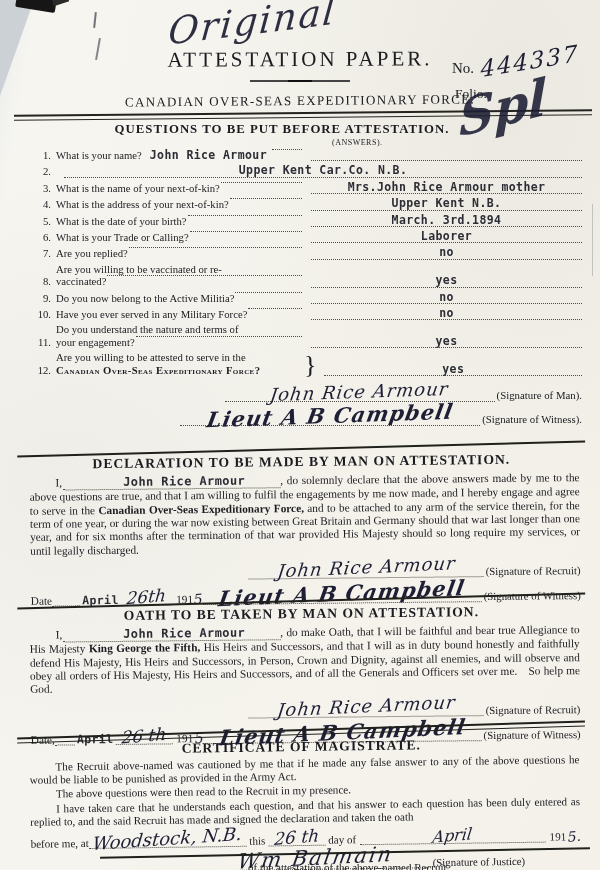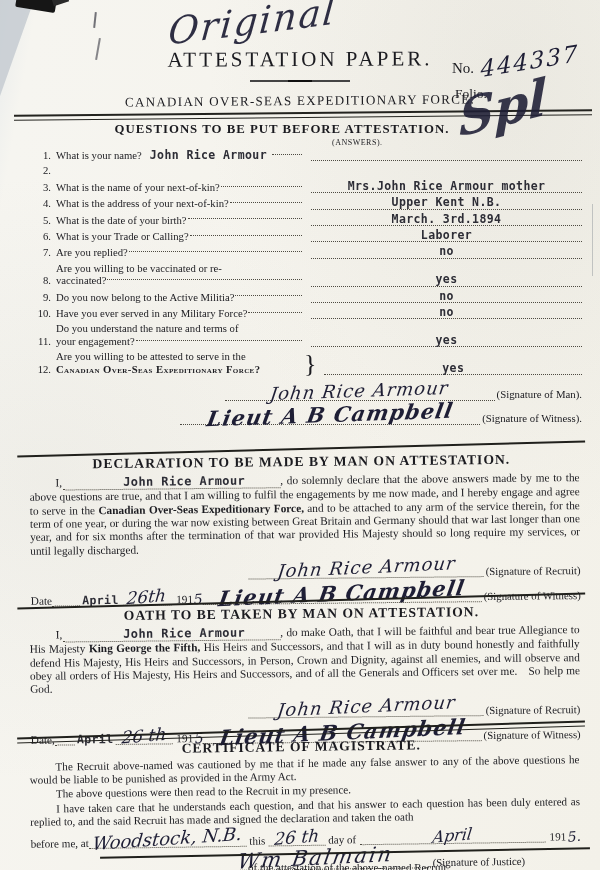--- a/index.html
+++ b/index.html
@@ -53,21 +53,21 @@
     background:#23231f; transform:rotate(-0.55deg); }
   .q-heading { position:absolute; top:122px; left:0; width:94%; text-align:center;
     font-size:12.8px; letter-spacing:1px; font-weight:600; }
   .answers-caption { position:absolute; top:138px; left:332px; font-size:8px; letter-spacing:.5px; }
 
   
   .questions { position:absolute; top:149px; left:30px; right:18px; font-size:10.7px; line-height:1.16; }
   .qrow { display:flex; align-items:flex-end; margin-bottom:3px; }
   .qnum { width:26px; text-align:right; padding-right:5px; flex:0 0 26px; }
   .qtext { width:247px; flex:0 0 247px; }
-  .qline { display:flex; align-items:center; }
+  .qline { display:flex; align-items:flex-start; }
   .leader { flex:1 1 8px; border-bottom:1.2px dotted #4e4b42; margin:0 1px 2px 1px; min-width:8px; }
   .qnote { font-size:8.2px; text-align:center; margin-top:1px; }
   .smallcaps { font-variant:small-caps; letter-spacing:.4px;font-weight:bold; }
   .ans { flex:1 1 auto; margin-left:8px; border-bottom:1.2px dotted #4e4b42;
     text-align:center; position:relative; }
   .typed { font-family:"DejaVu Sans Mono", monospace; font-weight:700;
     font-size:11.5px; letter-spacing:.4px; color:#2d2d36; }
   .ans .typed { display:inline-block; margin-bottom:-1px; }
   .q1ans { margin:0 4px -1px 8px; }
   .brace { flex:0 0 auto; font-size:26px; line-height:.9; font-weight:400; margin:0 0 0 1px; }
@@ -154,20 +154,21 @@
             <span>What is your name?</span>
             <span class="typed q1ans">John Rice Armour</span>
             <span class="leader"></span>
           </div>
         </div>
       <div class="ans"></div>
     </div>
 
     <div class="qrow">
       <div class="qnum">2.</div>
+      <div class="ans"><span class="typed">Upper Kent Car.Co. N.B.</span></div>
     </div>
 
     <div class="qrow">
       <div class="qnum">3.</div>
       <div class="qtext">
           <div class="qline">
             <span>What is the name of your next-of-kin?</span>
             <span class="leader"></span>
           </div>
         </div>

